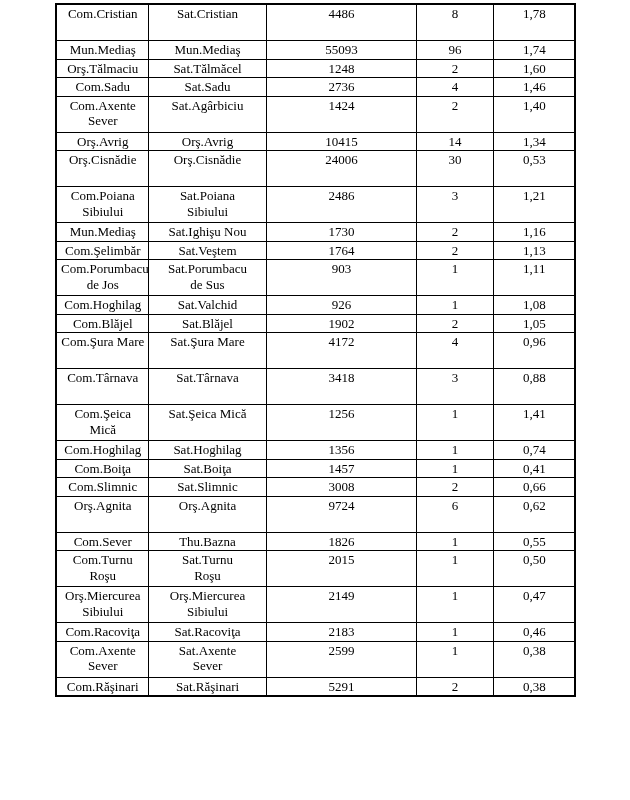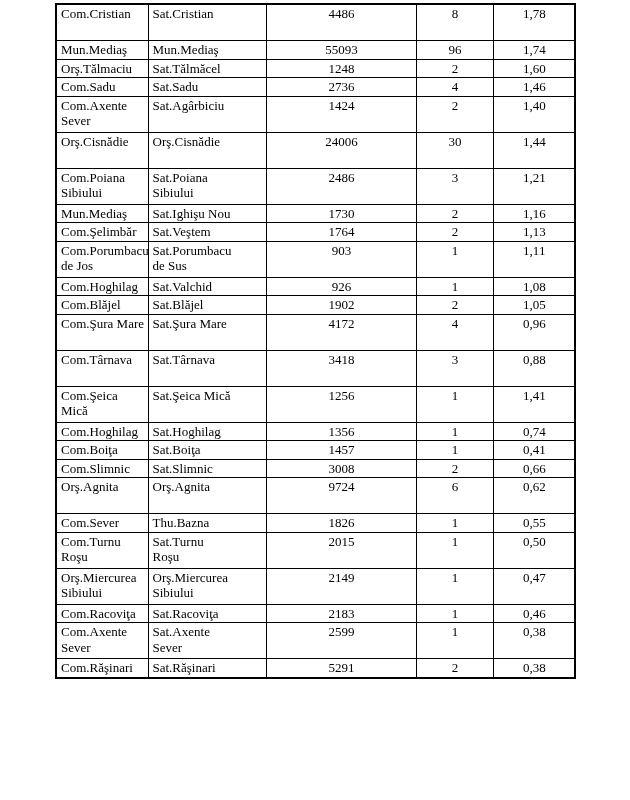--- a/index.html
+++ b/index.html
@@ -35,21 +35,21 @@
     line-height: 15.5px;
     white-space: pre-line;
     overflow: hidden;
     font-family: "Liberation Serif", serif;
   }
   col.c1 { width: 92px; }
   col.c2 { width: 118px; }
   col.c3 { width: 150px; }
   col.c4 { width: 77px; }
   col.c5 { width: 82px; }
-  td.col1, td.col2 { text-align: left; }
+  td.col1, td.col2 { text-align: center; }
   td.col3, td.col4, td.col5 { text-align: center; }
   tr.row-normal td { height: 15px; }
   tr.row-tall td { height: 33px; }
 </style>
 </head>
 <body>
 
 <div class="page">
   <table class="data-table">
     <colgroup>
@@ -89,26 +89,33 @@
           <td class="col5">1,46</td>
         </tr>
         <tr class="row-tall">
           <td class="col1">Com.Axente
 Sever</td>
           <td class="col2">Sat.Agârbiciu</td>
           <td class="col3">1424</td>
           <td class="col4">2</td>
           <td class="col5">1,40</td>
         </tr>
+        <tr class="row-normal">
+          <td class="col1">Orş.Avrig</td>
+          <td class="col2">Orş.Avrig</td>
+          <td class="col3">10415</td>
+          <td class="col4">14</td>
+          <td class="col5">1,34</td>
+        </tr>
         <tr class="row-tall">
           <td class="col1">Orş.Cisnădie</td>
           <td class="col2">Orş.Cisnădie</td>
           <td class="col3">24006</td>
           <td class="col4">30</td>
-          <td class="col5">1,44</td>
+          <td class="col5">0,53</td>
         </tr>
         <tr class="row-tall">
           <td class="col1">Com.Poiana
 Sibiului</td>
           <td class="col2">Sat.Poiana
 Sibiului</td>
           <td class="col3">2486</td>
           <td class="col4">3</td>
           <td class="col5">1,21</td>
         </tr>

